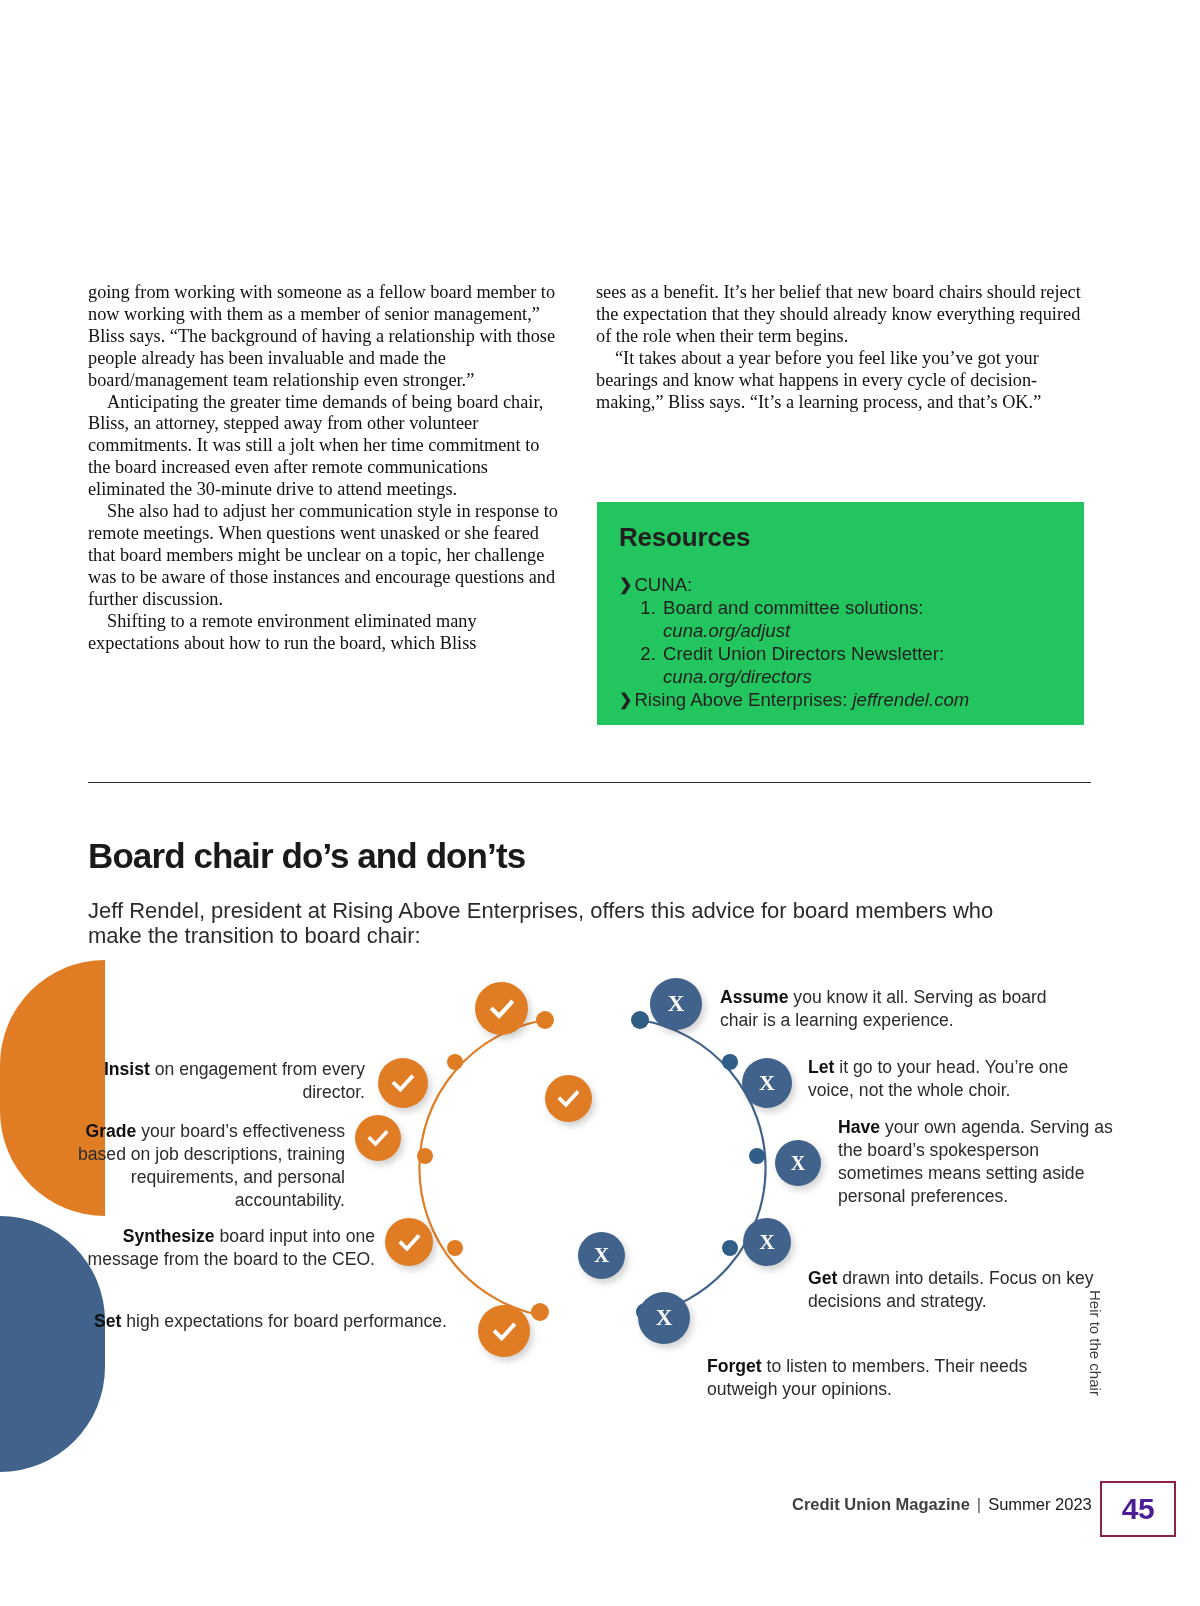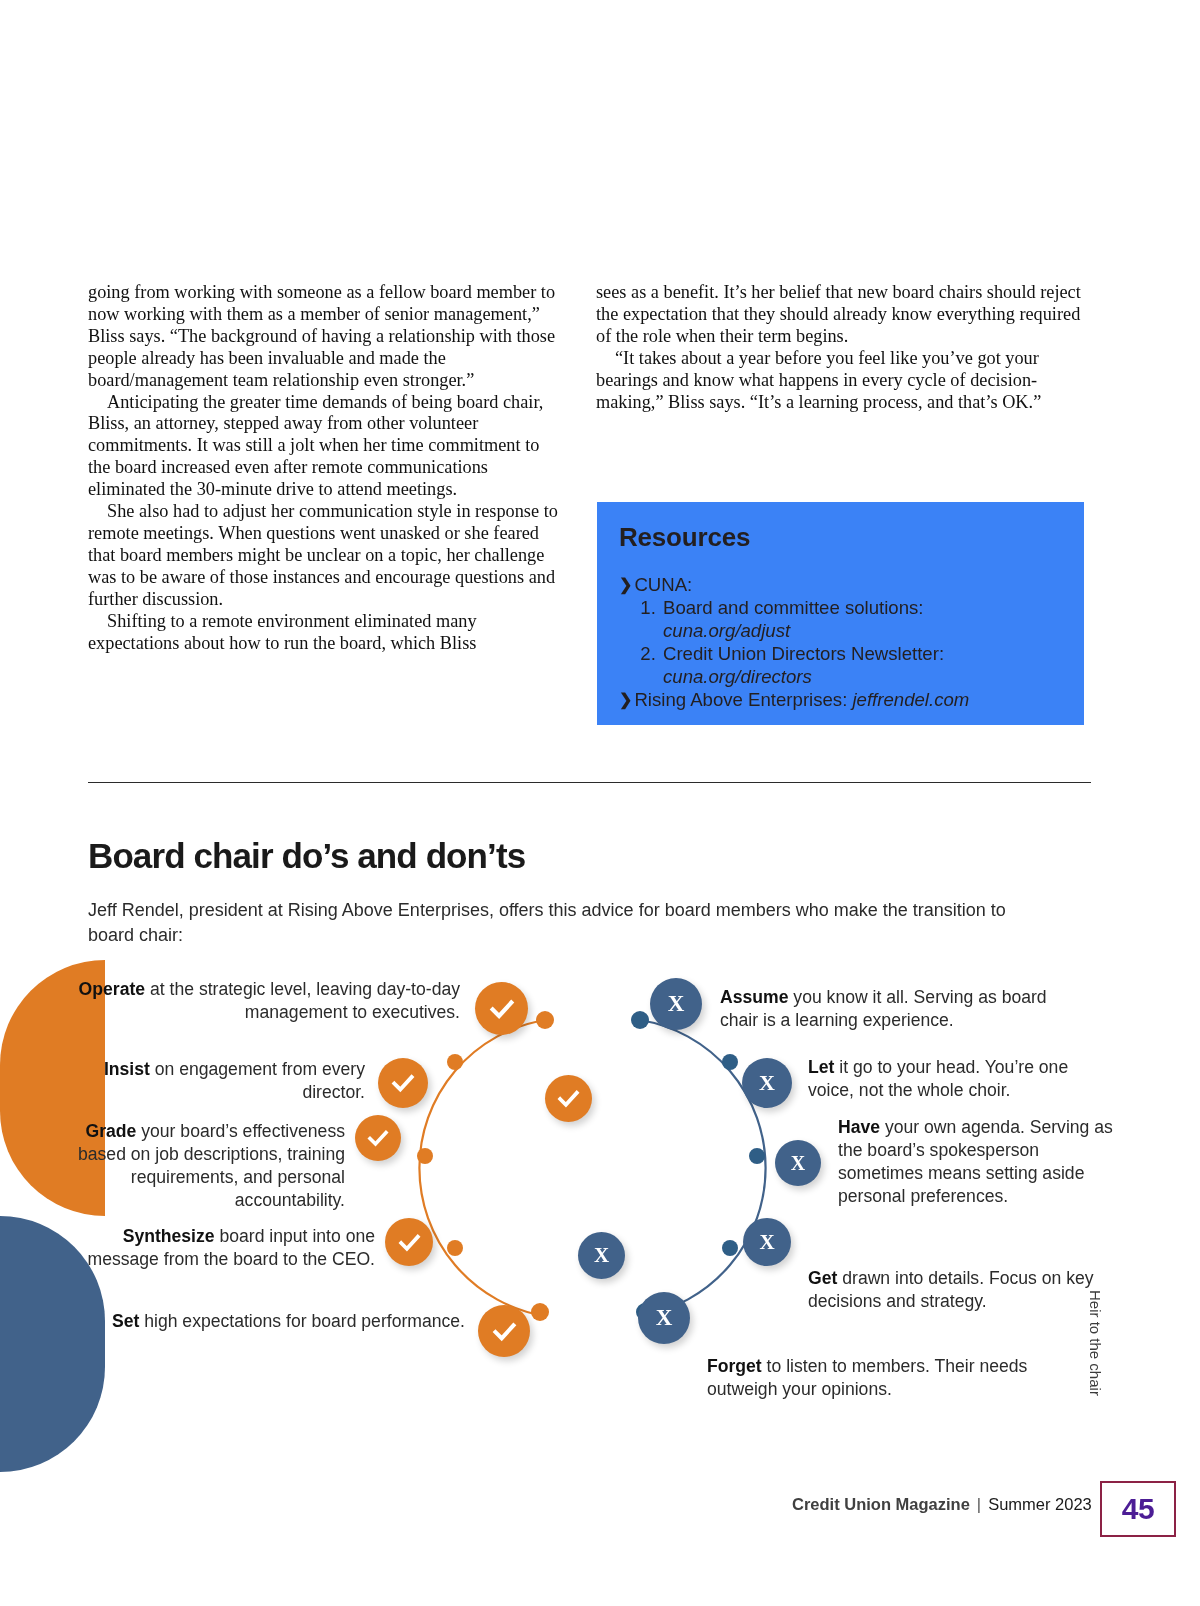--- a/index.html
+++ b/index.html
@@ -37,21 +37,21 @@
   .col p { margin: 0; }
   .col p.indent { text-indent: 19px; }
 
   
   .resources {
     position: absolute;
     left: 597px;
     top: 502px;
     width: 487px;
     height: 223px;
-    background: #3b82f6;
+    background: #22c55e;
     box-sizing: border-box;
     padding: 20px 32px 10px 22px;
   }
   .resources-title {
     font-size: 26px;
     font-weight: bold;
     color: #231f20;
     letter-spacing: -0.2px;
     margin: 0 0 20px 0;
     font-family: "Liberation Sans", sans-serif;
@@ -89,21 +89,21 @@
     font-weight: bold;
     letter-spacing: -0.9px;
     color: #1a1a1a;
     white-space: nowrap;
   }
   .section-deck {
     position: absolute;
     left: 88px;
     top: 898px;
     width: 945px;
-    font-size: 18px;
+    font-size: 22px;
     line-height: 25px;
     color: #2b2b2b;
   }
 
   
   .info {
     position: absolute;
     left: 0px;
     top: 960px;
     width: 1200px;
@@ -310,33 +310,30 @@
       </svg>
   </div>
 
   <div class="badge badge-x" style="left:650px; top:18px; width:52px; height:52px; font-size:23px;">X</div>
   <div class="badge badge-x" style="left:742px; top:98px; width:50px; height:50px; font-size:22px;">X</div>
   <div class="badge badge-x" style="left:775px; top:180px; width:46px; height:46px; font-size:20px;">X</div>
   <div class="badge badge-x" style="left:578px; top:272px; width:47px; height:47px; font-size:21px;">X</div>
   <div class="badge badge-x" style="left:743px; top:258px; width:48px; height:48px; font-size:21px;">X</div>
   <div class="badge badge-x" style="left:638px; top:332px; width:52px; height:52px; font-size:23px;">X</div>
 
-  <div class="callout cal-left" style="left:60px; top:18px; width:400px;">
-    <b>Operate</b><span> at the strategic level, leaving day-to-day management to executives.</span>
-  </div>
   <div class="callout cal-left" style="left:60px; top:98px; width:305px;">
     <b>Insist</b><span> on engagement from every director.</span>
   </div>
   <div class="callout cal-left" style="left:60px; top:160px; width:285px;">
     <b>Grade</b><span> your board’s effectiveness based on job descriptions, training requirements, and personal accountability.</span>
   </div>
   <div class="callout cal-left" style="left:60px; top:265px; width:315px;">
     <b>Synthesize</b><span> board input into one message from the board to the CEO.</span>
   </div>
-  <div class="callout cal-left" style="left:110px; top:350px; width:355px;">
+  <div class="callout cal-left" style="left:92px; top:350px; width:355px;">
     <b>Set</b><span> high expectations for board performance.</span>
   </div>
 
   <div class="callout cal-right" style="left:720px; top:26px; width:355px;">
     <b>Assume</b><span> you know it all. Serving as board chair is a learning experience.</span>
   </div>
   <div class="callout cal-right" style="left:808px; top:96px; width:305px;">
     <b>Let</b><span> it go to your head. You’re one voice, not the whole choir.</span>
   </div>
   <div class="callout cal-right" style="left:838px; top:156px; width:275px;">

